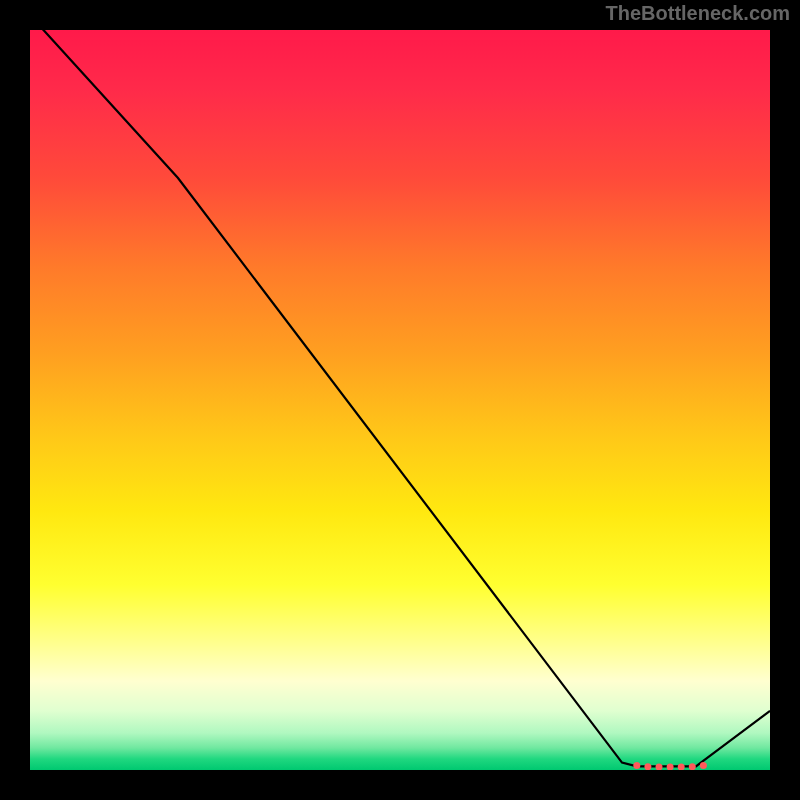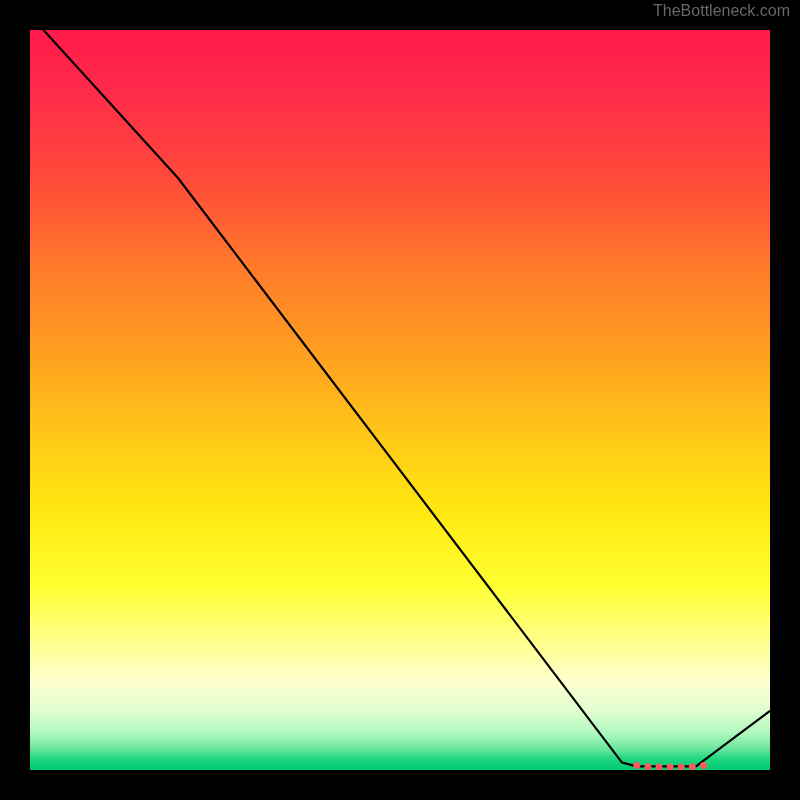--- a/index.html
+++ b/index.html
@@ -9,22 +9,22 @@
     background: #000;
     position: relative;
     font-family: Arial, sans-serif;
     overflow: hidden;
   }
   .watermark {
     position: absolute;
     top: 2px;
     right: 10px;
     color: #666;
-    font-size: 16px;
-    font-weight: 400;
+    font-size: 20px;
+    font-weight: 700;
     z-index: 10;
   }
   .plot-area {
     position: absolute;
     left: 30px;
     top: 30px;
     width: 740px;
     height: 740px;
     background: linear-gradient(to bottom,
       #ff1a4a 0%,

